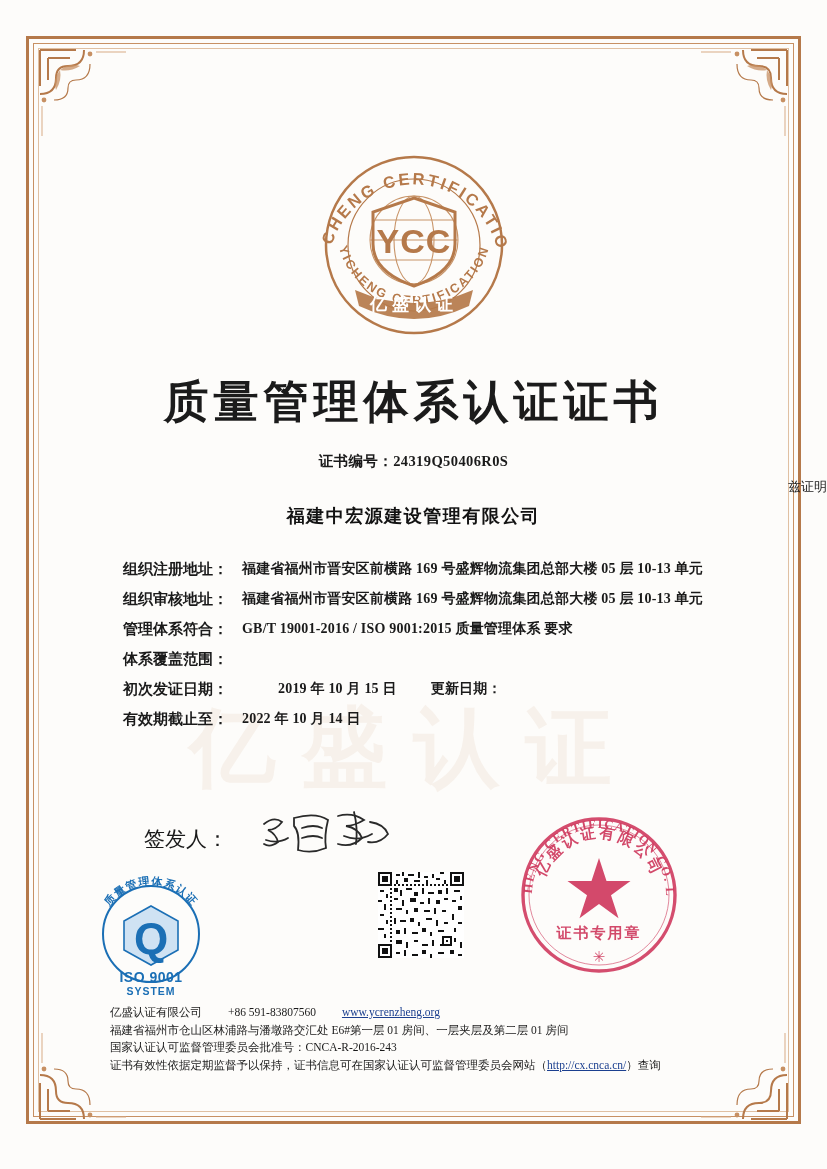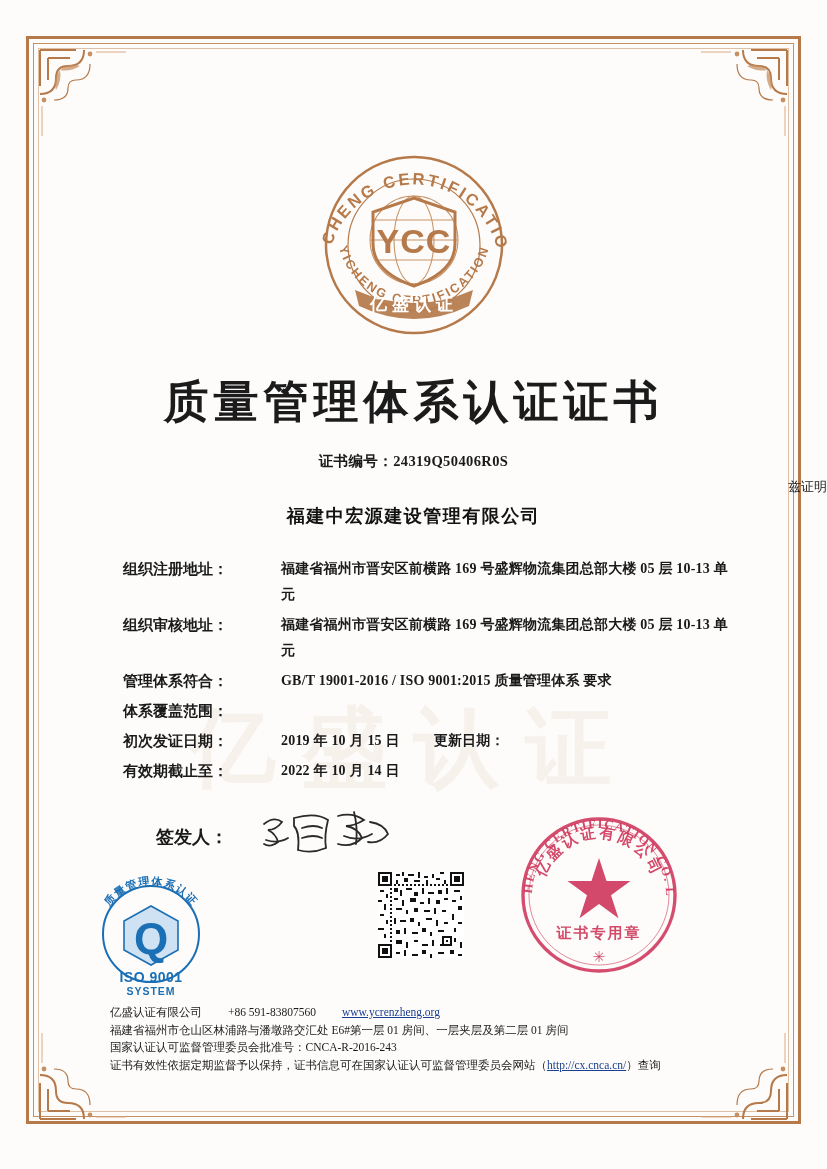--- a/index.html
+++ b/index.html
@@ -131,55 +131,54 @@
     left: 110px;
     top: 556px;
     width: 620px;
     font-size: 15px;
     line-height: 26px;
   }
   .field-row {
     display: flex;
     align-items: flex-start;
     margin-bottom: 4px;
-    gap: 39px;
   }
   .field-label {
     width: 132px;
     flex: 0 0 132px;
     text-align: right;
     font-weight: bold;
     padding-right: 14px;
     box-sizing: border-box;
     white-space: nowrap;
     font-size: 15px;
   }
   .field-value {
     flex: 1;
     font-weight: bold;
     font-size: 14px;
     letter-spacing: 0.2px;
   }
   .field-value.two-col {
     display: flex;
   }
-  .fv-main { margin-right: 34px; }
+  .fv-main { margin-right: 34px; margin-left: 36px; }
   .fv-extra-label { font-weight: bold; }
 
   
   .sign-label {
     position: absolute;
     left: 110px;
     top: 825px;
     width: 132px;
     text-align: right;
     padding-right: 14px;
     box-sizing: border-box;
-    font-weight: bold;
-    font-size: 18px;
+    font-weight: normal;
+    font-size: 21px;
   }
   .signature {
     position: absolute;
     left: 258px;
     top: 806px;
     width: 135px;
     height: 56px;
   }
 
   

